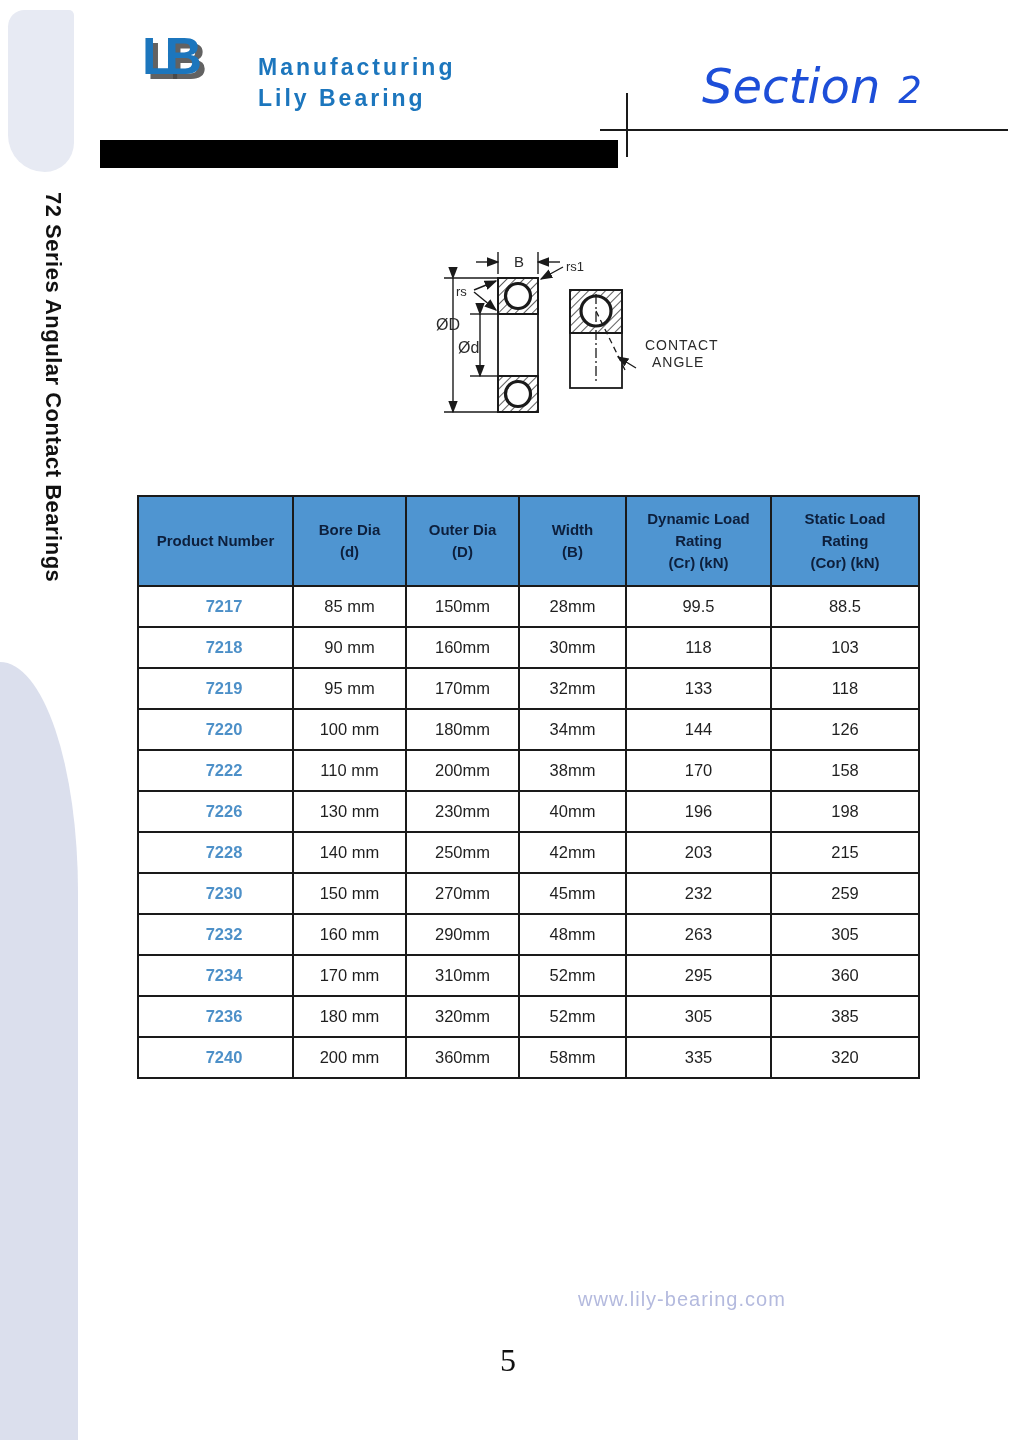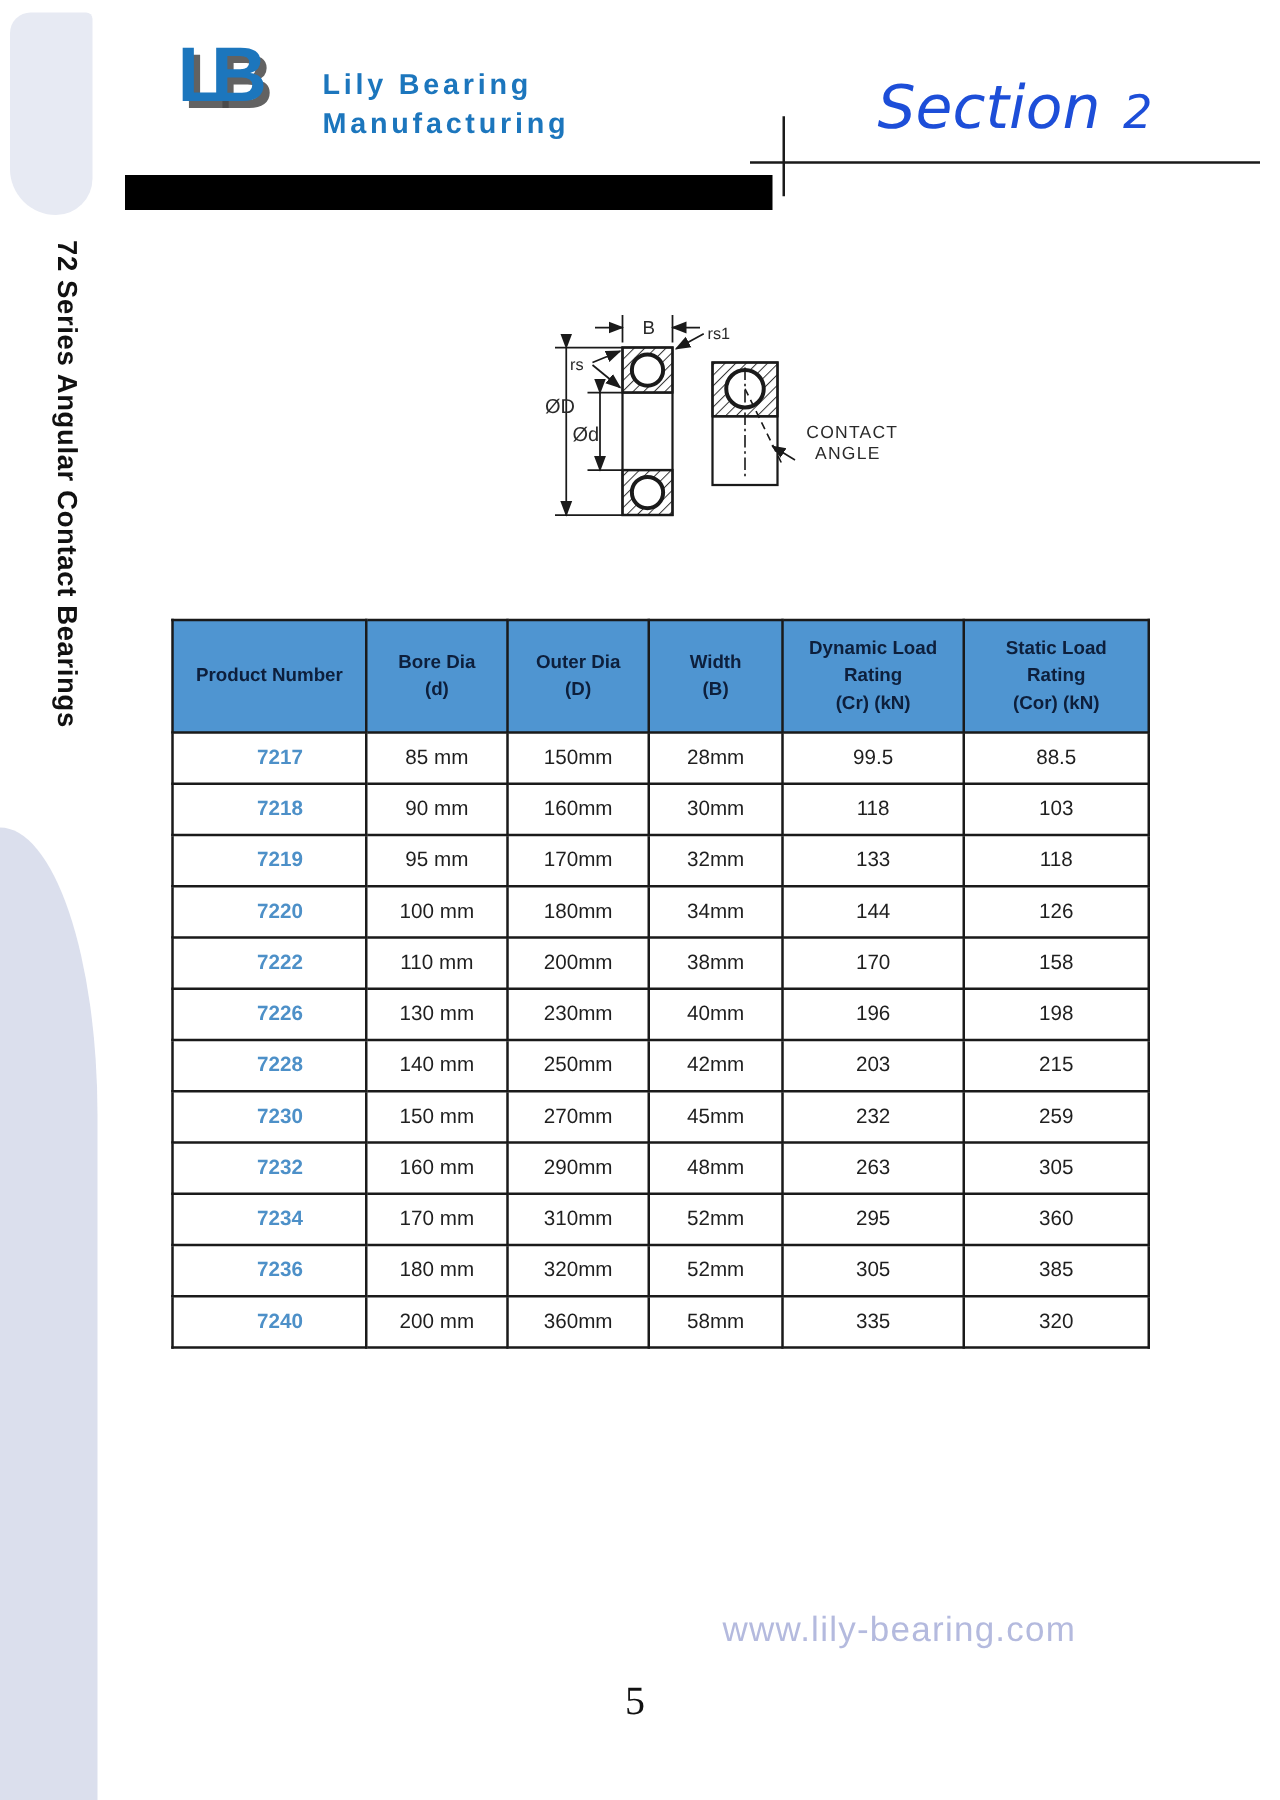--- a/index.html
+++ b/index.html
@@ -28,21 +28,21 @@
     position:absolute; left:66px; top:192px;
     width:460px; height:34px;
     transform:rotate(90deg); transform-origin:0 0;
     font-size:22px; font-weight:bold; color:#111;
     letter-spacing:0.5px; white-space:nowrap;
   }
 
   
   .logo-mark {
     position:absolute; left:142px; top:30px;
-    font-size:62px; font-weight:900; color:#1c76bd;
+    font-size:52px; font-weight:900; color:#1c76bd;
     letter-spacing:-0.18em; line-height:1;
     text-shadow:5px 5px 0 rgba(70,70,70,0.85);
     padding-right:14px;
   }
   .logo-text {
     position:absolute; left:258px; top:52px;
     color:#1c76bd; font-weight:bold; font-size:23px;
     letter-spacing:3px; line-height:1.35; white-space:nowrap;
   }
   .section-title {
@@ -77,40 +77,40 @@
     height:90px; padding:4px 2px;
   }
   .spec-table td {
     height:41px; font-size:16.5px; color:#1f1f1f; background:#fff;
   }
   .spec-table td.pn { color:#4d90c8; font-weight:bold;padding-left:17px; }
 
   
   .website {
     position:absolute; left:578px; top:1288px;
-    font-size:28px; color:#b4bade; letter-spacing:1px; white-space:nowrap;
+    font-size:20px; color:#b4bade; letter-spacing:1px; white-space:nowrap;
   }
   .page-number {
     position:absolute; left:500px; top:1342px;
     font-family:"Liberation Serif", serif;
     font-size:32px; color:#111;
   }
 </style>
 </head>
 <body>
 
 <div class="band-top"></div>
 <div class="band-bottom"></div>
 
 <div class="side-title">72 Series Angular Contact Bearings</div>
 
 <div class="logo-mark">LB</div>
 <div class="logo-text">
+  <div>Manufacturing</div>
   <div>Lily Bearing</div>
-  <div>Manufacturing</div>
 </div>
 <div class="section-title"><span>Section</span><span class="sec-num">2</span></div>
 <div class="section-hline"></div>
 <div class="section-vline"></div>
 <div class="black-bar"></div>
 
 <div class="diagram">
 <svg width="330" height="195" viewBox="0 0 330 195" xmlns="http://www.w3.org/2000/svg">
   <defs>
     <pattern id="hatch" patternUnits="userSpaceOnUse" width="6" height="6" patternTransform="rotate(45)">

